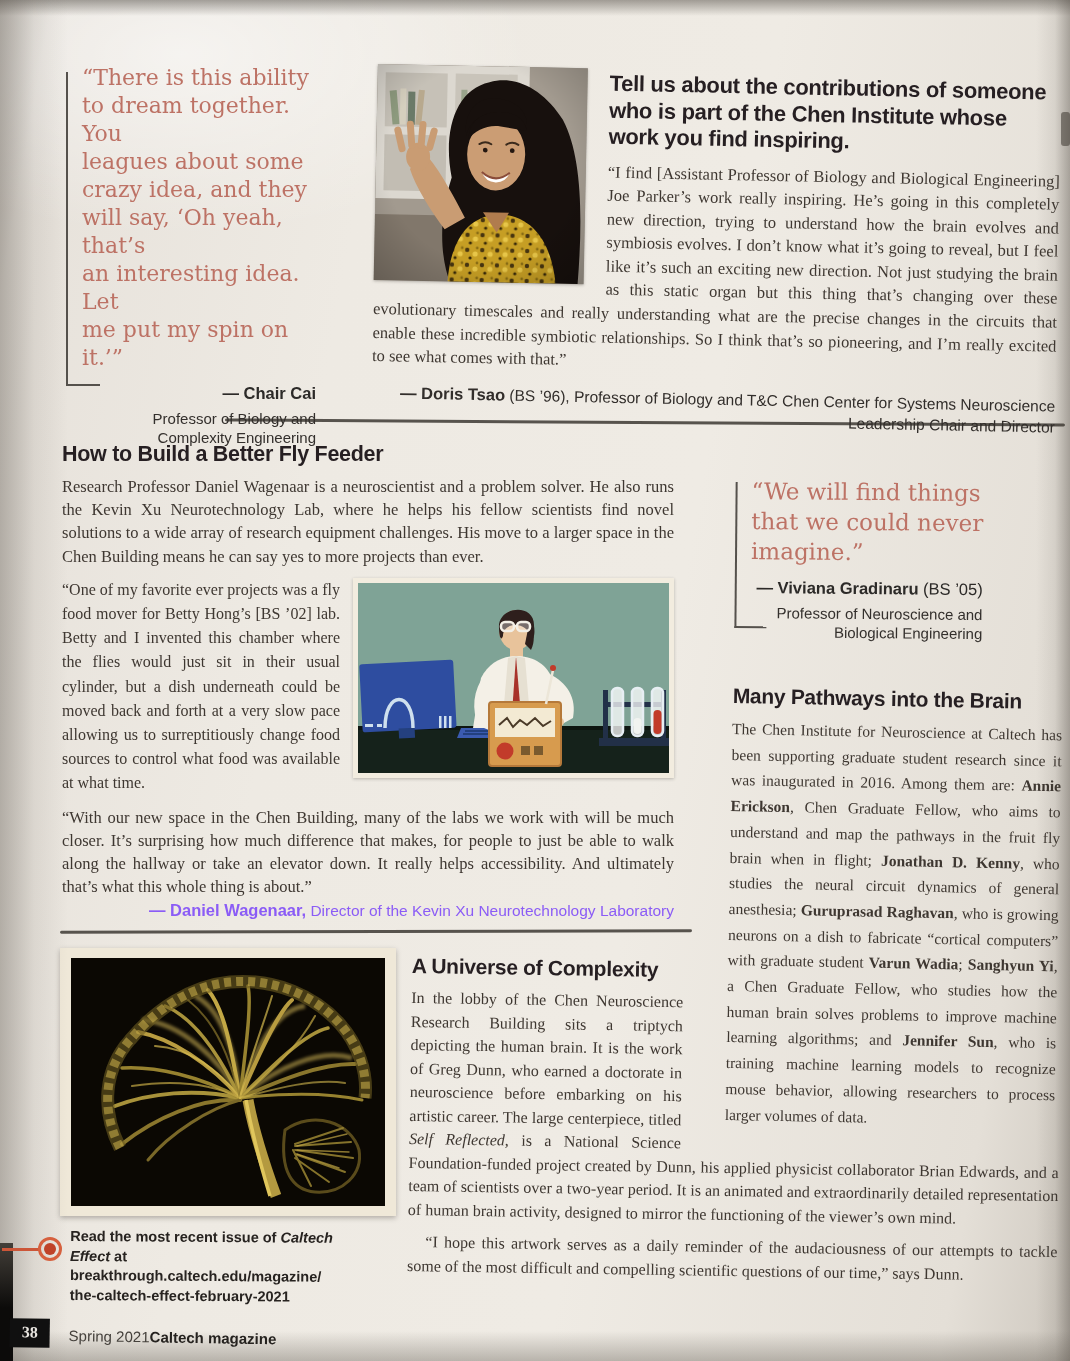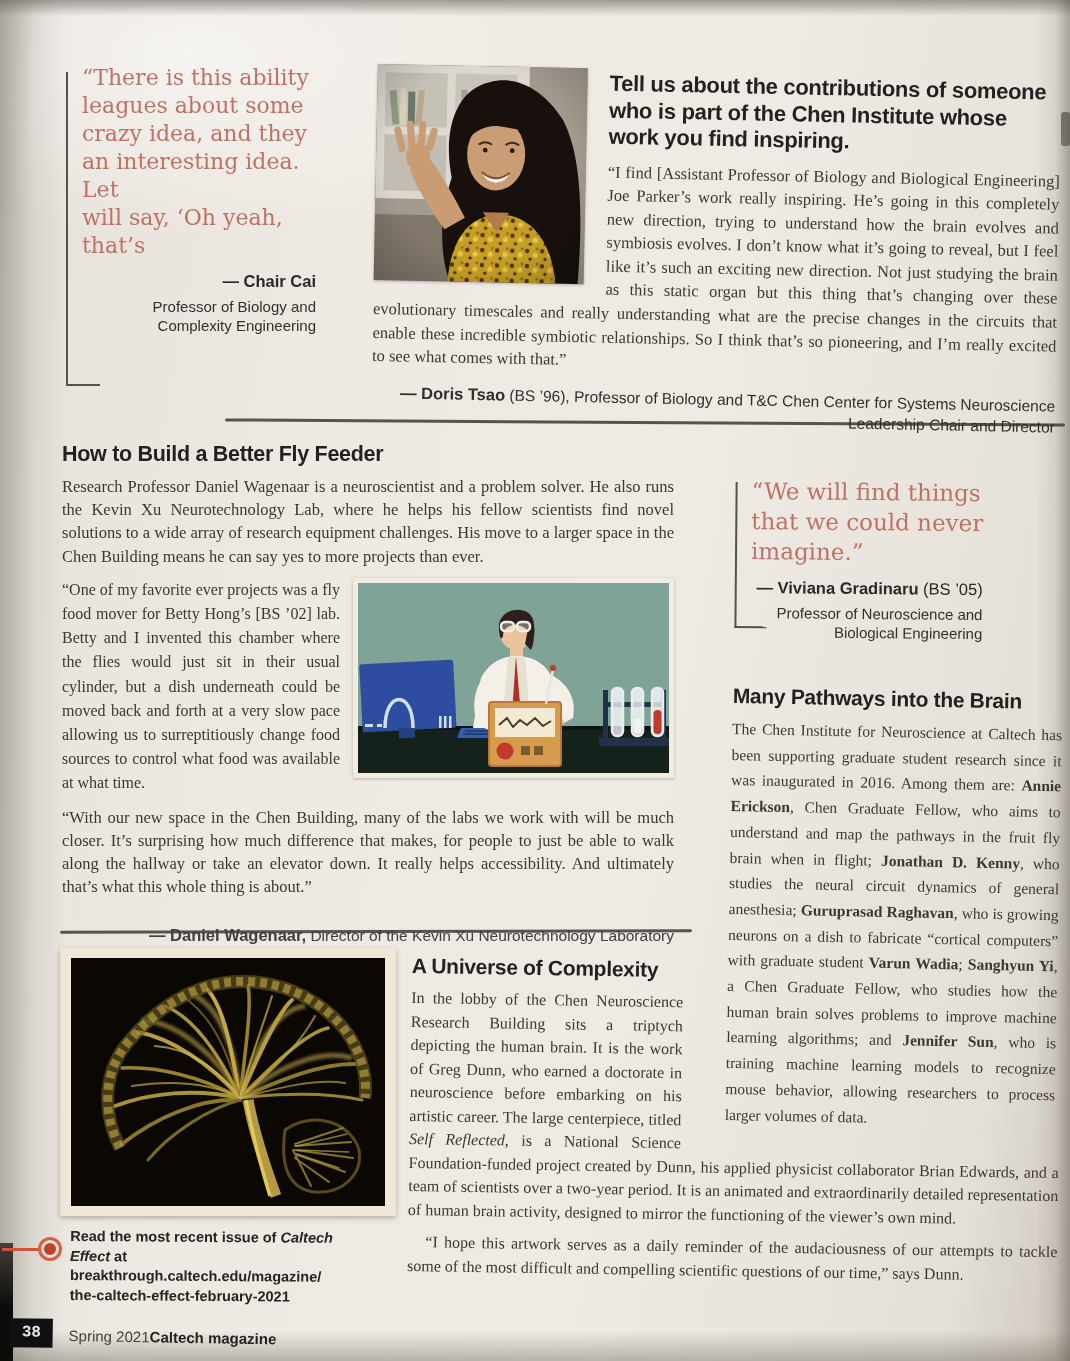--- a/index.html
+++ b/index.html
@@ -46,21 +46,21 @@
   #rule-bottom{left:60px;top:930px;width:632px;transform:rotate(-.15deg);}
 
   
   #fly{position:absolute;left:62px;top:442px;width:612px;z-index:10;}
   #fly h2{font-size:21.5px;margin:0 0 8px 0;}
   #fly .intro{font-size:16.5px;line-height:23.2px;margin:0 0 10px 0;}
   .media-row{display:flex;gap:13px;}
   .media-row .col{width:278px;font-size:16px;line-height:24.2px;}
   #lab-illo{width:321px;height:200px;flex:none;box-shadow:0 1px 3px rgba(60,55,48,.3);}
   #fly .p2{font-size:16.5px;line-height:23.2px;margin:10px 0 0 0;}
-  #fly .attr{text-align:right;font-family:"Liberation Sans",sans-serif;font-size:15.5px;color:#404040;margin-top:28px;}
+  #fly .attr{text-align:right;font-family:"Liberation Sans",sans-serif;font-size:15.5px;color:#8b5cf6;margin-top:3px;}
   #fly .attr .b{font-size:16.5px;}
 
   
   #quote-viviana{position:absolute;left:733px;top:477px;width:250px;z-index:10;transform:rotate(.5deg);}
   #quote-viviana .bracket{left:2px;top:6px;width:30px;height:144px;}
   #quote-viviana .pq-line{font-size:23px;line-height:30px;}
   #many-pathways{position:absolute;left:733px;top:684px;width:330px;z-index:10;transform:rotate(1.1deg);transform-origin:0 0;}
   #many-pathways h2{font-size:21px;margin:0 0 8px 0;}
   #many-pathways p{font-size:15.5px;line-height:25.7px;margin:0;}
 
@@ -76,41 +76,43 @@
 
   
   #callout{position:absolute;left:0;top:1228px;width:370px;z-index:46;}
   #callout-line{position:absolute;left:2px;top:20px;width:39px;height:3px;background:#cc5638;}
   #callout-dot{position:absolute;left:38px;top:9px;width:18px;height:18px;border:3px solid #d6603e;border-radius:50%;background:transparent;}
   #callout-dot::after{content:"";position:absolute;left:3px;top:3px;width:12px;height:12px;border-radius:50%;background:#bf4329;}
   #callout-text{position:absolute;left:70px;top:0;width:292px;font-family:"Liberation Sans",sans-serif;font-weight:700;font-size:14.5px;line-height:19.5px;color:#272320;transform:rotate(.4deg);}
 
   
   #footer{position:absolute;left:0px;top:1314px;width:500px;height:46px;z-index:46;transform:rotate(.9deg);transform-origin:0 0;}
-  #page-num{position:absolute;left:10px;top:4px;background:#101010;color:#e9e6e1;font-family:Liberation Mono, monospace;font-weight:700;font-size:16px;padding:5px 12px 6px 12px;}
+  #page-num{position:absolute;left:10px;top:4px;background:#101010;color:#e9e6e1;font-family:Liberation Serif, serif;font-weight:700;font-size:16px;padding:5px 12px 6px 12px;}
   #season{position:absolute;left:69px;top:12px;font-family:"Liberation Sans",sans-serif;font-size:15px;color:#45413c;}
   #magname{position:absolute;left:150px;top:12px;font-family:"Liberation Sans",sans-serif;font-weight:700;font-size:15px;color:#25221f;}
 </style>
 </head>
 <body>
 
 <div class="edge" id="edge-top"></div>
 <div class="edge" id="edge-left"></div>
 <div class="edge" id="edge-right"></div>
 <div class="edge" id="edge-bottom"></div>
 <div id="spine-strip"></div>
 <div id="corner-nick"></div>
 
 <section id="quote-long-cai">
   <div class="bracket"></div>
   <div class="pq-line">“There is this ability</div>
+  <div class="pq-line">to dream together. You</div>
   <div class="pq-line">leagues about some</div>
   <div class="pq-line">crazy idea, and they</div>
+  <div class="pq-line">will say, ‘Oh yeah, that’s</div>
   <div class="pq-line">an interesting idea. Let</div>
-  <div class="pq-line">will say, ‘Oh yeah, that’s</div>
+  <div class="pq-line">me put my spin on it.’”</div>
   <div class="pq-attr">— Chair Cai</div>
   <div class="quote-role">Professor of Biology and Complexity Engineering</div>
 </section>
 
 <section id="qa">
   <div id="portrait">
     <svg width="210" height="216" viewBox="0 0 210 216">
       <defs>
         <pattern id="floral" width="15" height="15" patternUnits="userSpaceOnUse">
           <rect width="15" height="15" fill="#c69e24"></rect>

